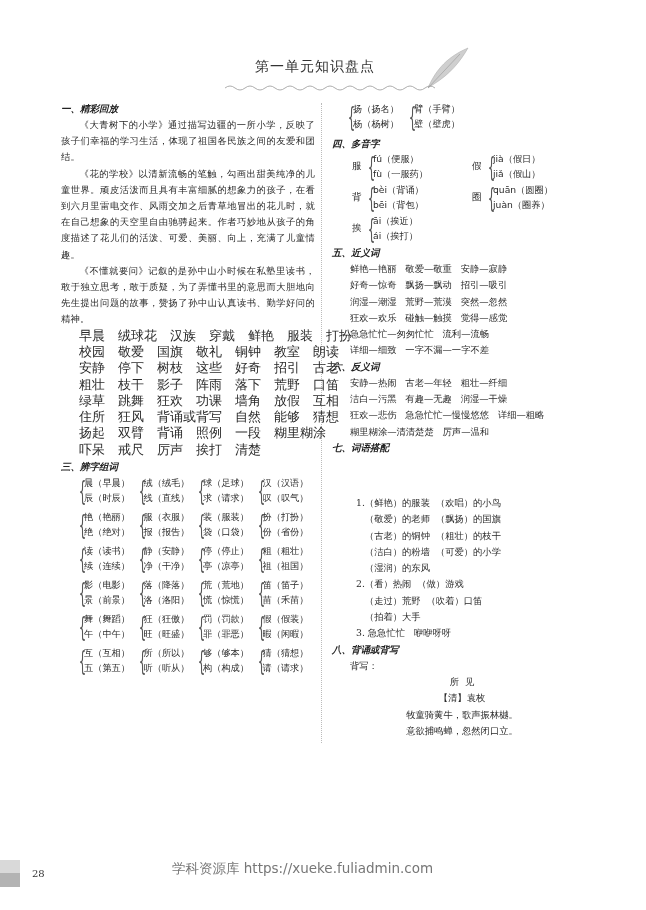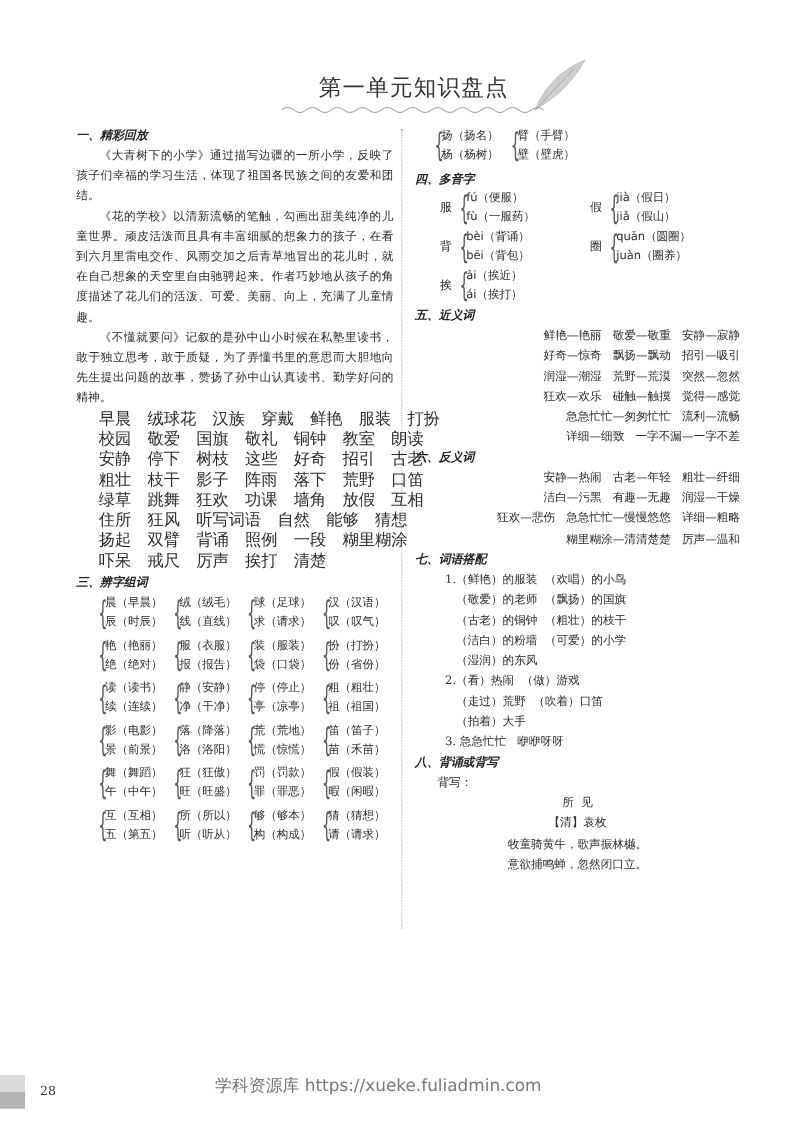--- a/index.html
+++ b/index.html
@@ -1,19 +1,19 @@
 <!DOCTYPE html>
 <html><head>
 <meta charset="utf-8">
 <style>
   * { box-sizing: border-box; margin: 0; padding: 0; }
   html, body { width: 646px; height: 910px; background: #ffffff; overflow: hidden; }
   body { position: relative; font-family: "DejaVu Serif", "Liberation Serif", serif; color: #2a2a2a; }
   .title-wrap { position: absolute; left: 225px; top: 52px; width: 260px; height: 50px; }
-  .title { position: absolute; left: 30px; top: 6px; font-family: "DejaVu Sans", sans-serif; font-size: 18px; color: #333; letter-spacing: 1px; }
+  .title { position: absolute; left: 30px; top: 6px; font-family: "DejaVu Sans", sans-serif; font-size: 14px; color: #333; letter-spacing: 1px; }
   .wave { position: absolute; left: 0; top: 32px; }
   .feather { position: absolute; left: 195px; top: -8px; }
   .divider { position: absolute; left: 321px; top: 103px; width: 0; height: 640px; border-left: 1px dotted #bbb; }
   .col-left { position: absolute; left: 61px; top: 101px; width: 254px; }
   .col-right { position: absolute; left: 332px; top: 101px; width: 260px; }
   .h { font-family: "DejaVu Sans", sans-serif; font-weight: bold; font-size: 9.5px; line-height: 16px; color: #222; font-style: italic; }
   .p { font-size: 9.3px; line-height: 16.2px; text-indent: 2em; text-align: justify; letter-spacing: 0.2px; }
   .words { padding-left: 18px; }
   .words .row { display: flex; font-size: 13px; line-height: 16.3px; }
   .words .row span { margin-right: 13px; white-space: nowrap; }
@@ -21,22 +21,22 @@
   .pair-row { display: flex; margin: 1px 0 5px 0; }
   .pair { display: flex; align-items: center; margin-right: 5px; width: 56px; }
   .brace { font-family: "DejaVu Sans", sans-serif; font-size: 26px; line-height: 28px; color: #555; transform: scaleX(0.45); width: 6px; margin-right: 1px; }
   .pair .lines { font-size: 9.2px; line-height: 14.5px; white-space: nowrap; }
   .poly { padding-left: 20px; }
   .poly-row { display: flex; margin-bottom: 2px; }
   .poly-item { display: flex; align-items: center; width: 130px; }
   .poly-item .ch { font-size: 9.5px; width: 14px; }
   .poly-item .lines { font-size: 9.2px; line-height: 14.5px; font-family: "DejaVu Sans", sans-serif; white-space: nowrap; }
   .list { padding-left: 18px; font-size: 9.3px; line-height: 16.3px; }
-  .list div { white-space: pre; text-align: right; }
-  .colloc { padding-left: 24px; font-size: 9.3px; line-height: 16.3px; }
+  .list div { white-space: pre; }
+  .colloc { padding-left: 24px; font-size: 9.3px; line-height: 16.3px; margin-top: 39px; }
   .colloc div { white-space: pre; }
   .poem { text-align: center; font-size: 9.3px; line-height: 16.3px; width: 260px; }
   .footer-block { position: absolute; left: 0; top: 860px; width: 20px; height: 27px; background: linear-gradient(#d9d9d9 0 50%, #b3b3b3 50% 100%); }
   .page-num { position: absolute; left: 32px; top: 868px; font-size: 10px; color: #333; }
   .watermark { position: absolute; left: 172px; top: 860px; font-family: "DejaVu Sans", sans-serif; font-size: 13.5px; color: #777; }
 </style>
 </head>
 <body>
 
 <div class="title-wrap">
@@ -100,21 +100,21 @@
         <span>跳舞</span>
         <span>狂欢</span>
         <span>功课</span>
         <span>墙角</span>
         <span>放假</span>
         <span>互相</span>
       </div>
       <div class="row">
         <span>住所</span>
         <span>狂风</span>
-        <span>听写词语</span>
+        <span>背诵或背写</span>
         <span>自然</span>
         <span>能够</span>
         <span>猜想</span>
       </div>
       <div class="row">
         <span>扬起</span>
         <span>双臂</span>
         <span>背诵</span>
         <span>照例</span>
         <span>一段</span>

